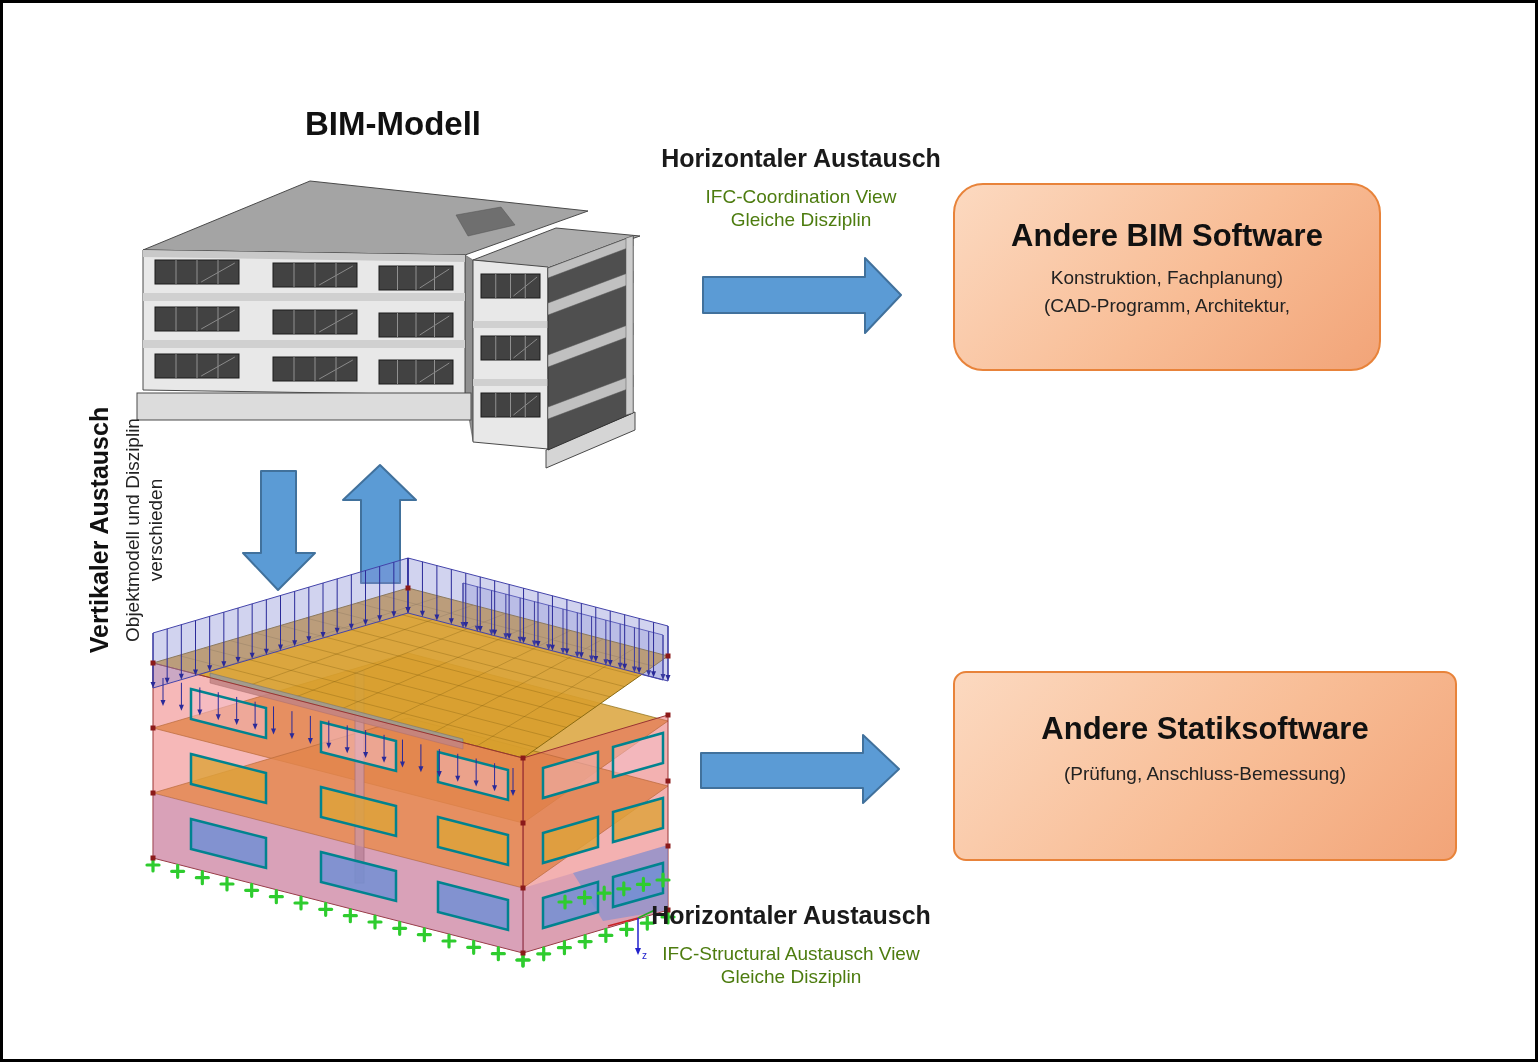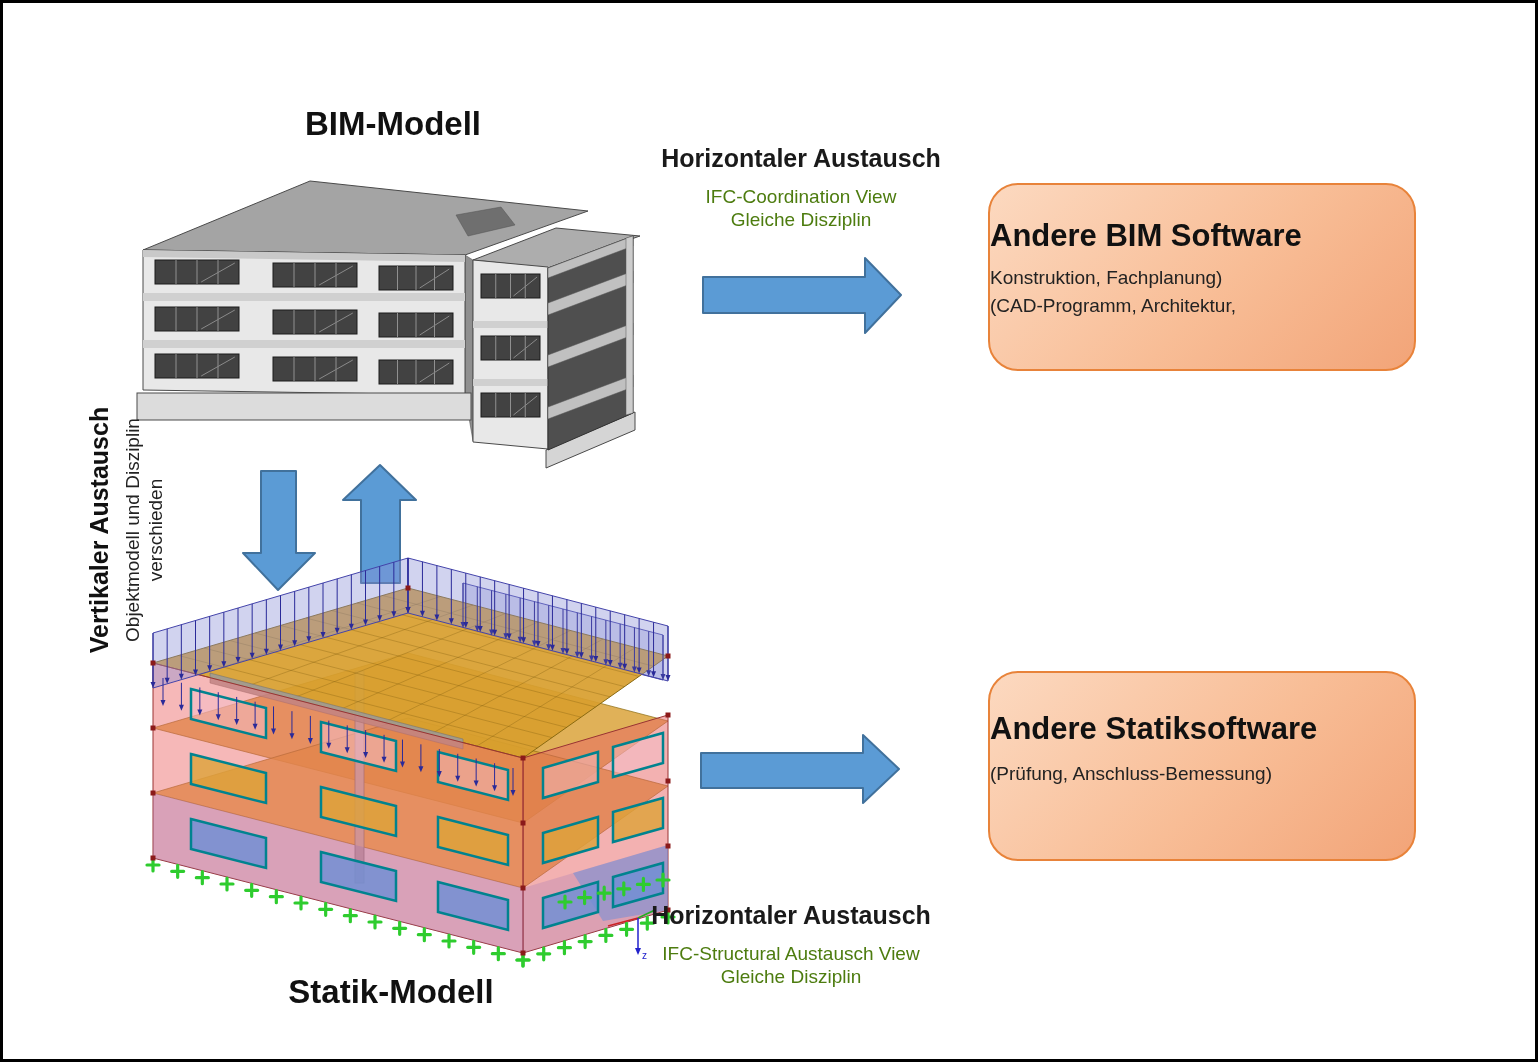--- a/index.html
+++ b/index.html
@@ -4,27 +4,27 @@
 <style>
   html,body{margin:0;padding:0;background:#fff;font-family:"Liberation Sans",sans-serif;}
   .canvas{position:relative;width:1538px;height:1062px;border:3px solid #000;box-sizing:border-box;background:#fff;overflow:hidden;padding-left:24px;}
   .abs{position:absolute;}
   .model-title{font-size:33px;font-weight:700;color:#111;text-align:center;letter-spacing:0px;}
   .exch{text-align:center;color:#1a1a1a;}
   .exch .exch-title{font-size:25px;font-weight:700;margin:0 0 12px 0;}
   .exch .exch-line{font-size:19px;line-height:23px;color:#4d7c0f;}
   .software-box{border:2px solid #E8833A;border-radius:30px;
     background:linear-gradient(135deg,#FCD9C0 0%,#F8BD96 55%,#F2A478 100%);
-    text-align:left;box-sizing:border-box;margin-left:35px;}
+    text-align:center;box-sizing:border-box;}
   .software-box .box-title{font-size:31px;font-weight:700;color:#111;}
   .software-box .box-sub{font-size:19px;line-height:28px;color:#222;}
   .box-bim{left:950px;top:180px;width:428px;height:188px;}
   .box-bim .box-title{padding-top:33px;}
   .box-bim .box-sub{margin-top:10px;}
-  .box-statik{left:950px;top:668px;width:428px;height:190px;}
+  .box-statik{left:950px;top:668px;width:504px;height:190px;border-radius:13px;}
   .box-statik .box-title{padding-top:38px;}
   .box-statik .box-sub{margin-top:13px;}
   .vert-exch{left:-8px;top:472px;width:290px;height:110px;transform:rotate(-90deg);
     text-align:center;color:#111;}
   .vert-exch .v-title{font-size:25px;font-weight:700;margin-bottom:7px;}
   .vert-exch .v-line{font-size:19px;line-height:23px;color:#222;}
   svg{display:block;}
 </style>
 </head>
 <body>
@@ -431,21 +431,20 @@
 
     <g>
       <line x1="505" y1="395" x2="475" y2="403" stroke="#CC2222" stroke-width="1.5"></line>
       <line x1="505" y1="395" x2="522" y2="387" stroke="#22AA22" stroke-width="1.5"></line>
       <line x1="505" y1="395" x2="505" y2="425" stroke="#2222CC" stroke-width="1.5"></line>
       <polygon points="502,425 508,425 505,432" fill="#2222CC"></polygon>
       <text x="509" y="436" font-size="10" fill="#2222CC">z</text>
     </g>
   </svg>
 
-  <div class="abs model-title" style="left:188px;top:970px;width:400px;">Statik-Modell</div>
 
   <div class="abs exch" style="left:610px;top:898px;width:356px;">
     <div class="exch-title">Horizontaler Austausch</div>
     <div class="exch-line">IFC-Structural Austausch View</div>
     <div class="exch-line">Gleiche Disziplin</div>
   </div>
 
   <svg class="abs" style="left:696px;top:730px;" width="204" height="74" viewBox="0 0 204 74">
     <polygon points="2,20 164,20 164,2 200,36 164,70 164,55 2,55" stroke-width="2" stroke-linejoin="round" fill="#5B9BD5" stroke="#41719C"></polygon>
   </svg>

